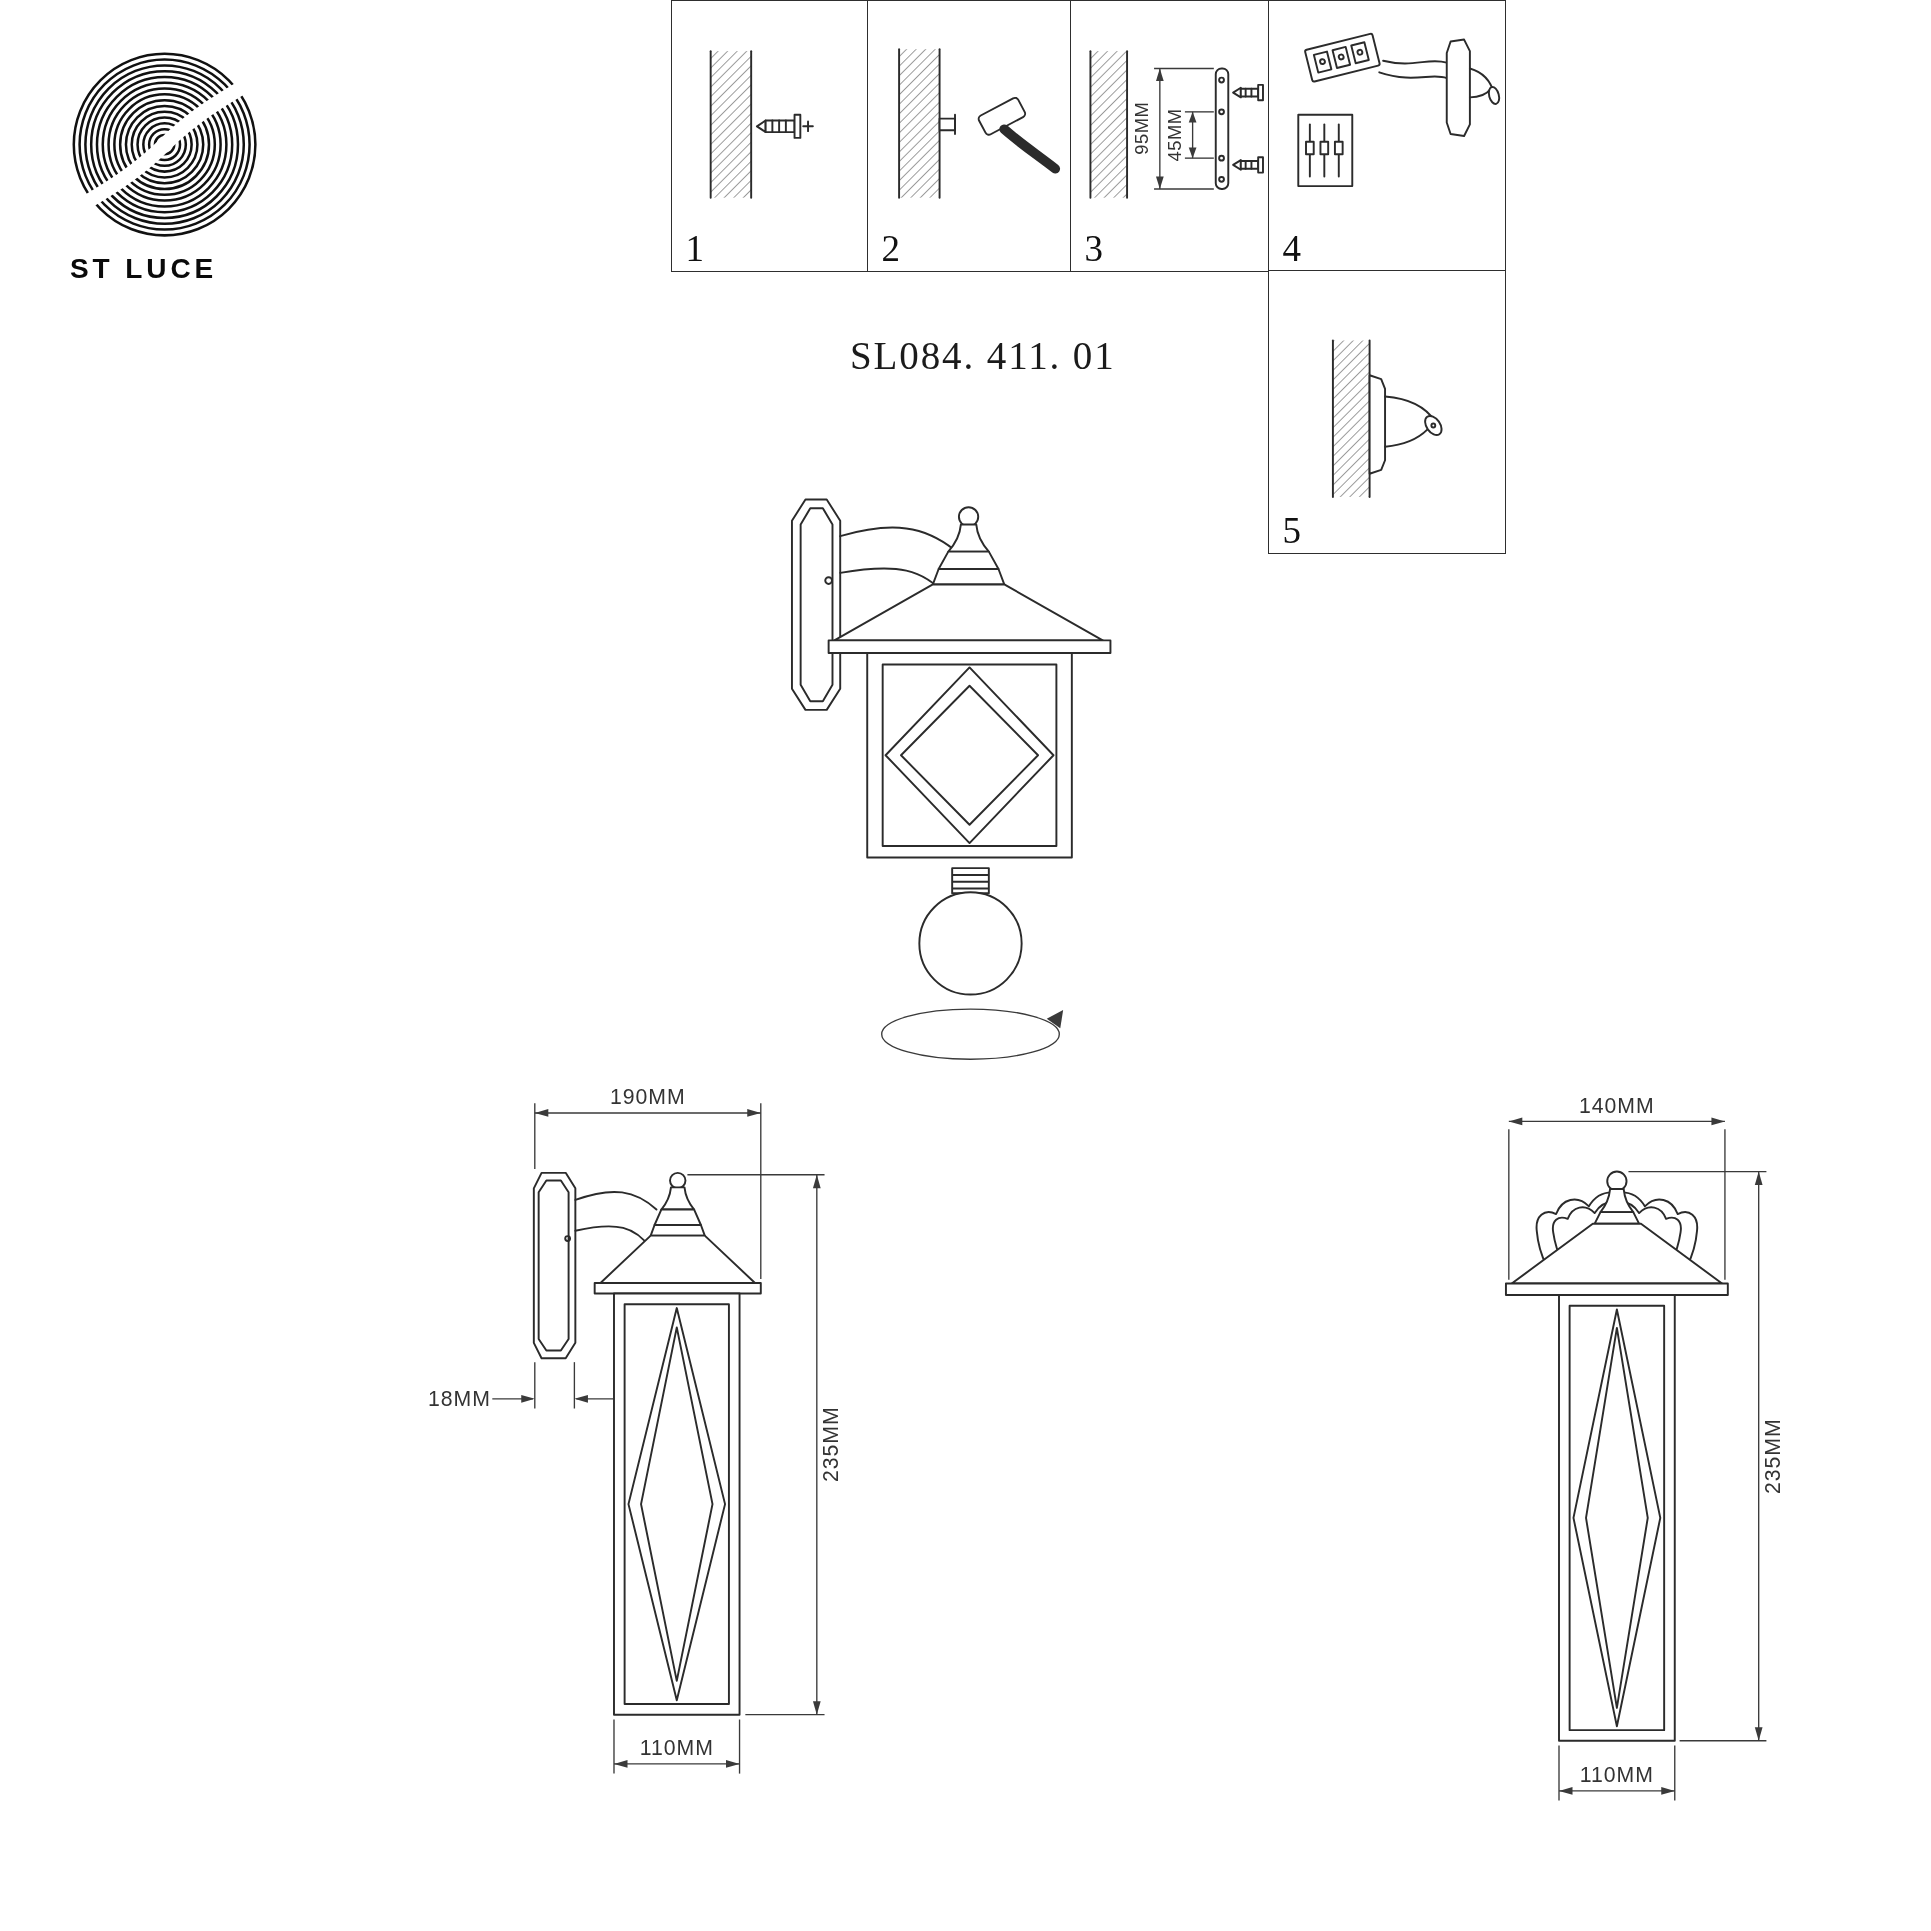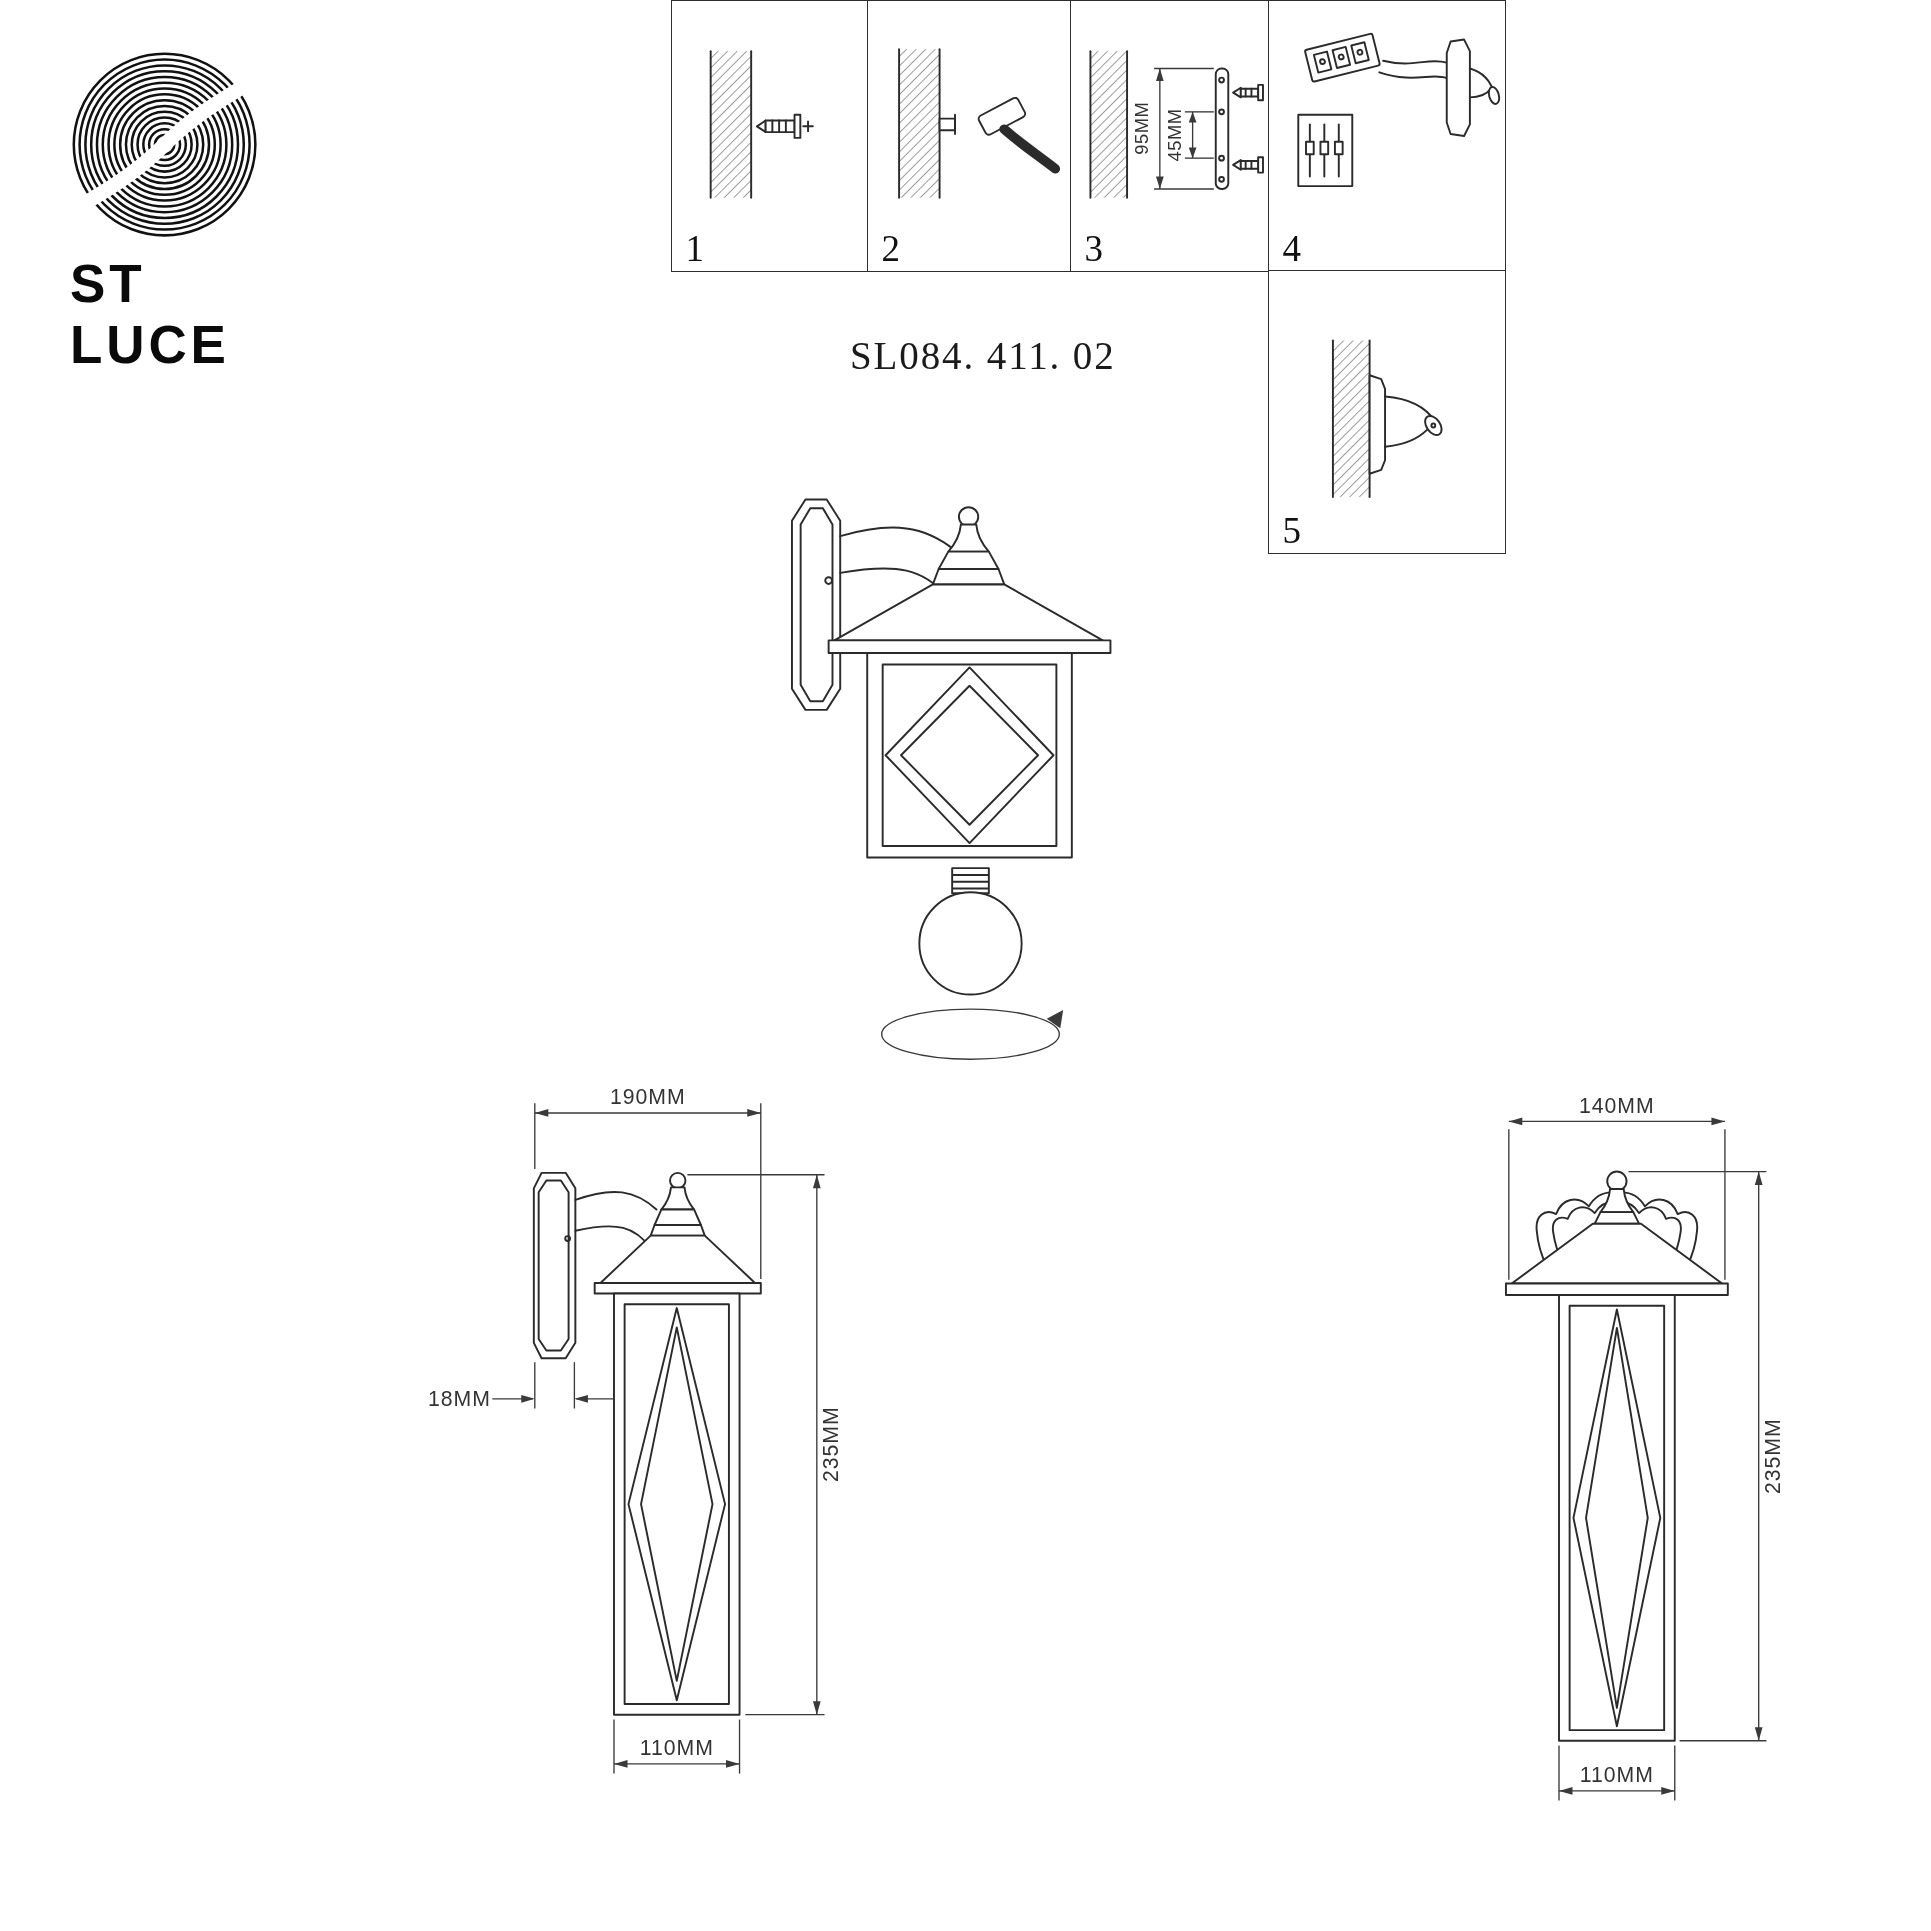--- a/index.html
+++ b/index.html
@@ -3,21 +3,21 @@
 <meta charset="utf-8">
 <style>
   *{margin:0;padding:0;box-sizing:border-box}
   html,body{background:#ffffff}
   .canvas{position:relative;width:1931px;height:1931px;background:#fff;
           font-family:"Liberation Sans",sans-serif;color:#222;overflow:hidden}
   .abs{position:absolute}
   .panel{position:absolute;border:1.9px solid #2e2e2e;background:#fff}
   .panel .num{position:absolute;left:13.5px;bottom:3.9px;
               font-family:"Liberation Serif",serif;font-size:37px;color:#111;line-height:1}
-  .brand{position:absolute;font-weight:800;font-size:53px;letter-spacing:3.9px;color:#0a0a0a}
+  .brand{position:absolute;font-weight:800;font-size:28px;letter-spacing:3.9px;color:#0a0a0a}
   .model{position:absolute;font-family:"Liberation Serif",serif;font-size:39px;
          letter-spacing:1.9px;color:#1b1b1b}
   svg{display:block}
   svg text{font-family:"Liberation Sans",sans-serif;fill:#333;stroke:none}
   .dim{font-size:22px;letter-spacing:1px}
   .dims{font-size:19px;letter-spacing:.5px}
   .ln{fill:none;stroke:#2b2b2b;stroke-width:2;stroke-linejoin:round;stroke-linecap:round}
   .lnw{fill:#ffffff;stroke:#2b2b2b;stroke-width:2;stroke-linejoin:round}
   .dl{fill:none;stroke:#3a3a3a;stroke-width:1.4}
   .ah{fill:#3a3a3a;stroke:none}
@@ -208,21 +208,21 @@
         <path d="M104,108 L116,112 L120,122 L120,196 L116,206 L104,210 Z" fill="#fff"></path>
         <path d="M120,130 C146,132 163,142 172,156"></path>
         <path d="M120,182 C142,180 156,172 164,164"></path>
         <ellipse cx="170" cy="160" rx="7" ry="11" transform="rotate(-35 170 160)" fill="#fff"></ellipse>
         <circle cx="170" cy="160" r="2"></circle>
       </g>
     </svg>
     <span class="num">5</span>
   </div>
 
-  <div class="model" style="left:850px;top:333px">SL084. 411. 02</div>
+  <div class="model" style="left:850px;top:333px">SL084. 411. 01</div>
 
   <div class="abs" style="left:763px;top:478px">
     <svg width="415" height="623" viewBox="0 0 430 645">
       <g class="ln">
         <path d="M44,22 L66,22 L80,44 L80,218 L66,240 L44,240 L30,218 L30,44 Z" fill="#fff"></path>
         <path d="M49,31 L62,31 L72,48 L72,214 L62,231 L49,231 L39,214 L39,48 Z"></path>
         <circle cx="68" cy="106" r="3.5"></circle>
       </g>
       <g class="ln">
         <path d="M80,60 C135,44 168,50 198,74"></path>

